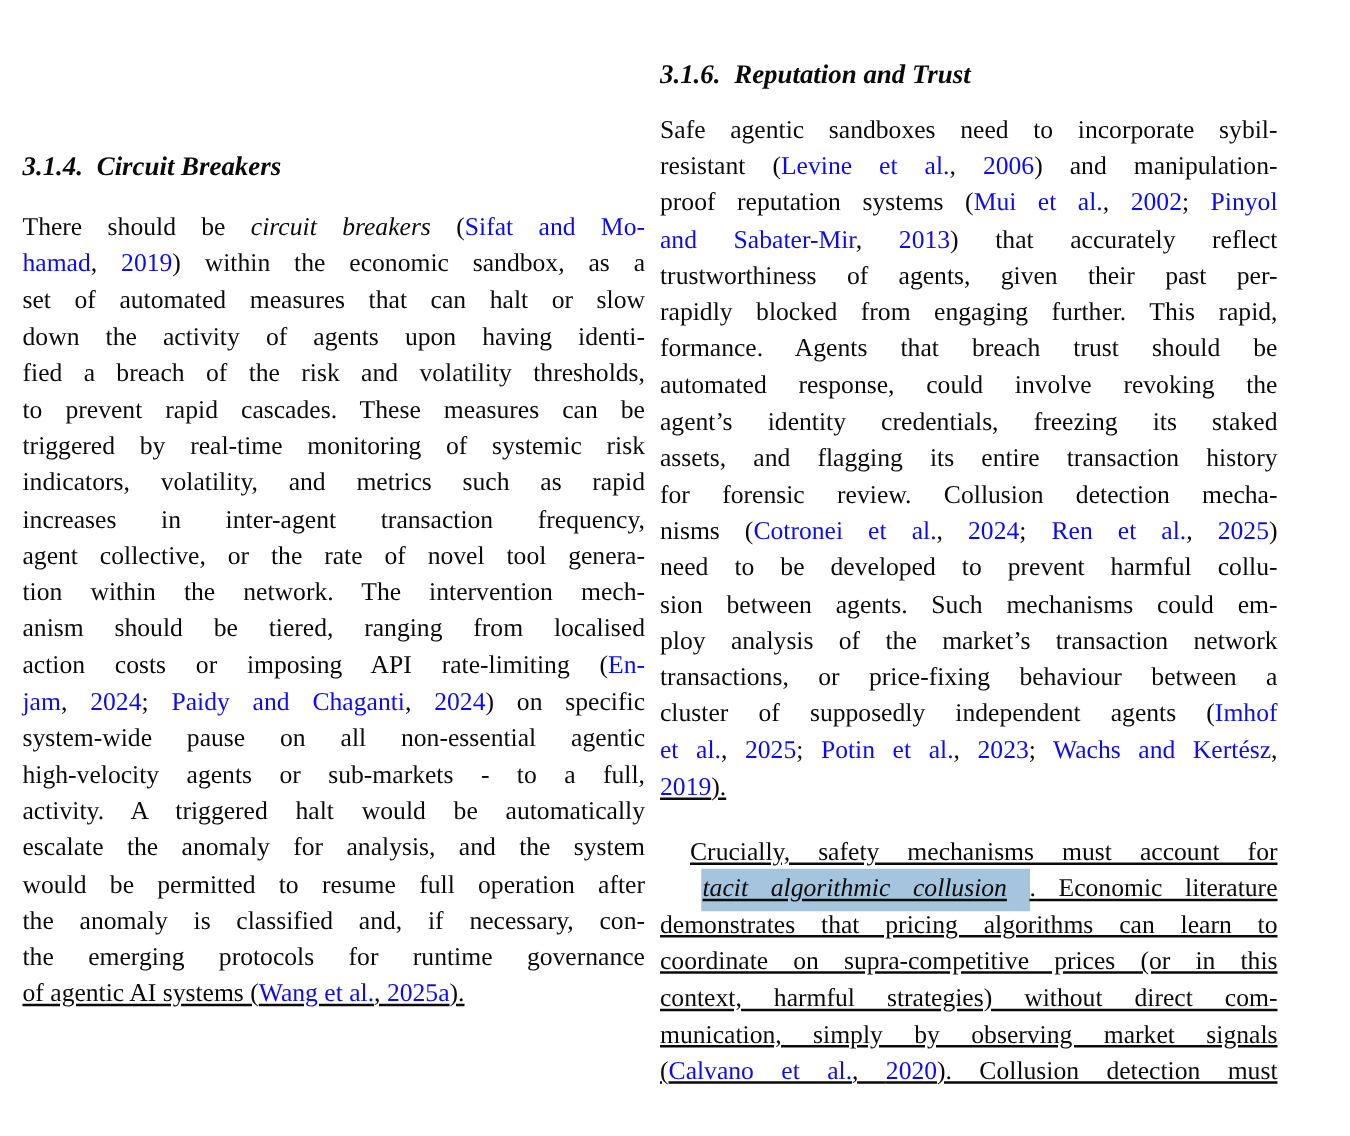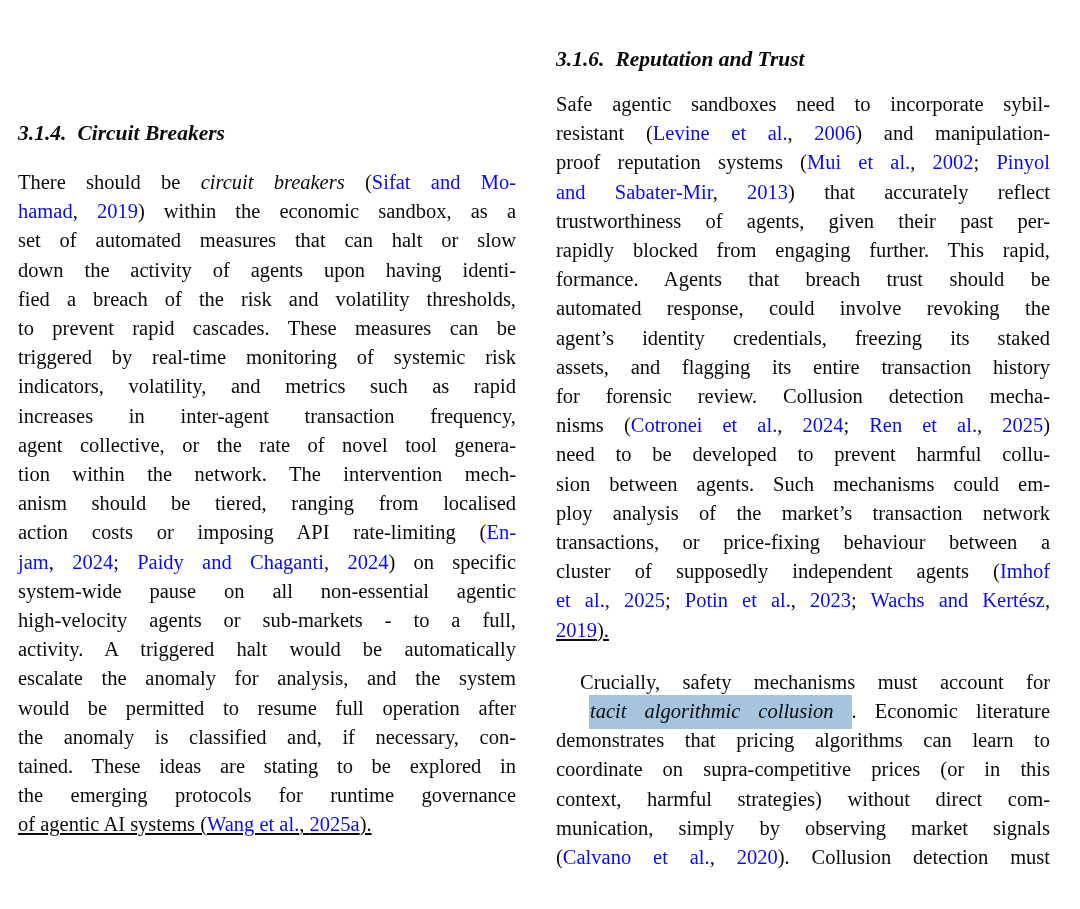--- a/index.html
+++ b/index.html
@@ -17,34 +17,34 @@
   }
   .page {
     position: absolute;
     inset: 0;
     background: var(--bg, #ffffff);
   }
   .column {
     position: absolute;
   }
   .col-left  { left: 18px;  top: 119px; width: 498px; }
-  .col-right { left: 556px; top: 45px;  width: 494px; }
+  .col-right { left: 528px; top: 45px;  width: 494px; }
   .section-heading {
     font-size: 21.5px;
     line-height: 29px;
     font-weight: 700;
     font-style: italic;
     margin: 0;
     white-space: nowrap;
   }
   .section-heading .sec-num { margin-right: 11px; }
   .para { margin: 0; }
   .col-left  .para        { margin-top: 20px; }
   .col-right .para.first  { margin-top: 16px; }
-  .col-right .para.second { margin-top: 23px; }
+  .col-right .para.second { margin-top: 23px; text-decoration: underline; }
   .line {
     font-size: 20.5px;
     line-height: 29.2px;
     text-align: justify;
     text-align-last: justify;
     white-space: normal;
   }
   .line.lastline { text-align-last: left; text-decoration: underline; }
   .line.indent   { text-indent: 24px; }
   .it { font-style: italic; }
@@ -81,21 +81,20 @@
         <div class="line"><span>tion within the network. The intervention mech-</span></div>
         <div class="line"><span>anism should be tiered, ranging from localised</span></div>
         <div class="line"><span>action costs or imposing API rate-limiting (</span><span class="cite">En-</span></div>
         <div class="line"><span class="cite">jam</span><span>, </span><span class="cite">2024</span><span>; </span><span class="cite">Paidy and Chaganti</span><span>, </span><span class="cite">2024</span><span>) on specific</span></div>
         <div class="line"><span>system-wide pause on all non-essential agentic</span></div>
         <div class="line"><span>high-velocity agents or sub-markets - to a full,</span></div>
         <div class="line"><span>activity. A triggered halt would be automatically</span></div>
         <div class="line"><span>escalate the anomaly for analysis, and the system</span></div>
         <div class="line"><span>would be permitted to resume full operation after</span></div>
         <div class="line"><span>the anomaly is classified and, if necessary, con-</span></div>
-        <div class="line"><span>tained. These ideas are stating to be explored in</span></div>
         <div class="line"><span>the emerging protocols for runtime governance</span></div>
         <div class="line lastline"><span>of agentic AI systems (</span><span class="cite">Wang et al.</span><span>, </span><span class="cite">2025a</span><span>).</span></div>
       </div>
   </div>
 
   <div class="column col-right">
     <h2 class="section-heading">
       <span class="sec-num">3.1.6.</span><span class="sec-title">Reputation and Trust</span>
     </h2>
     <div class="para first">

